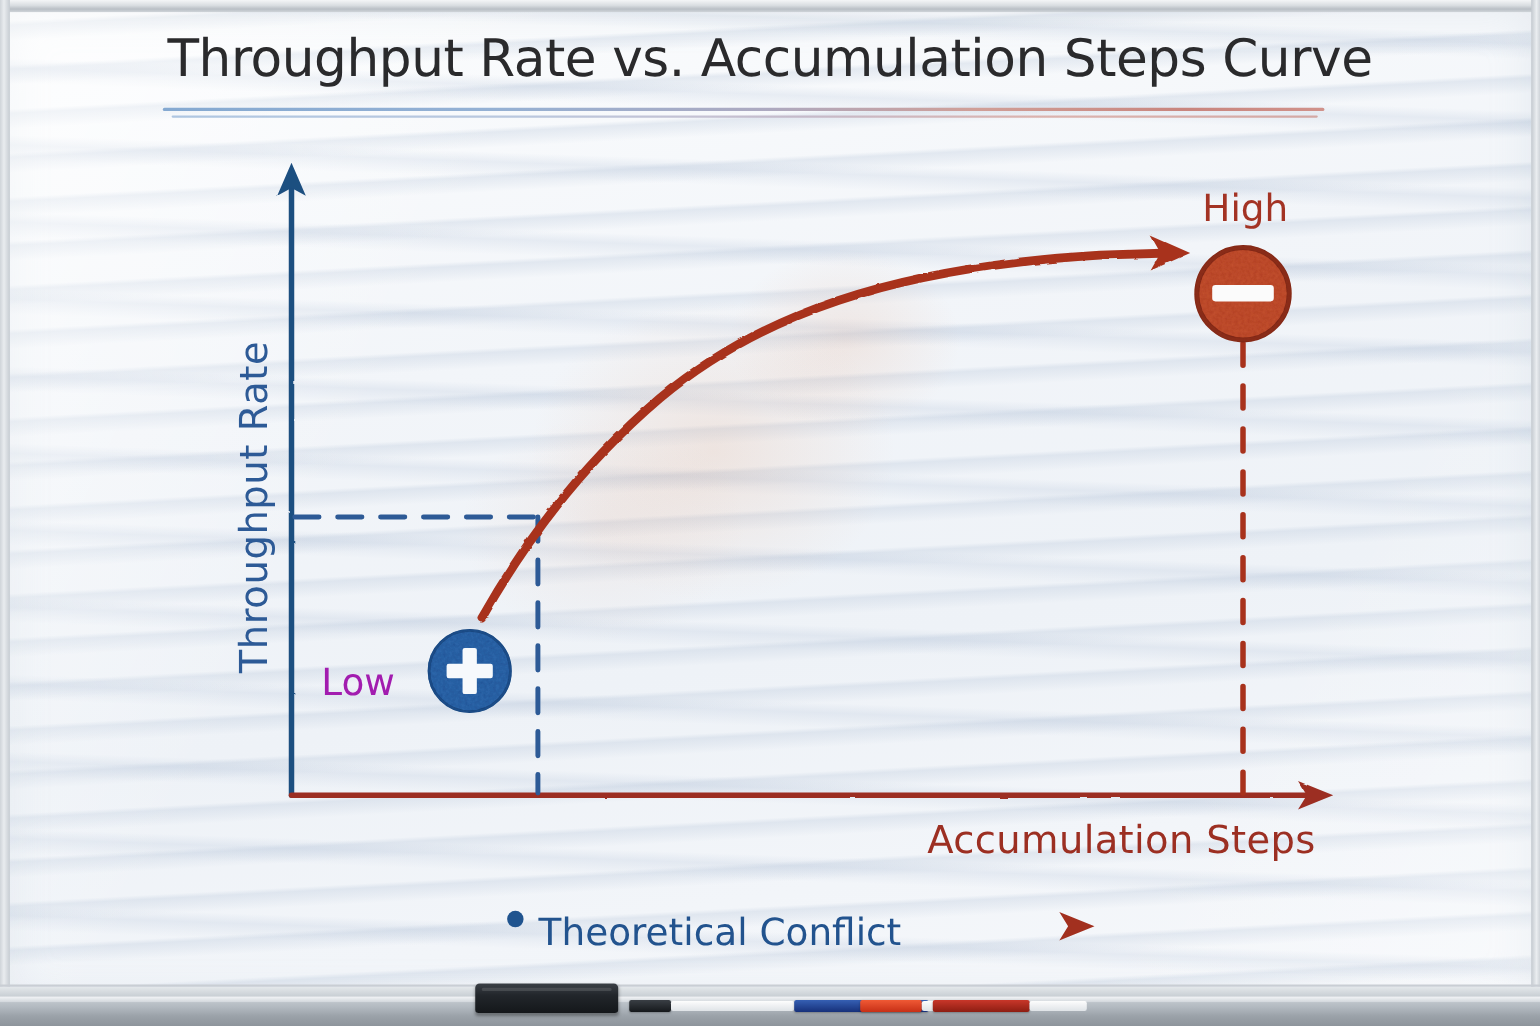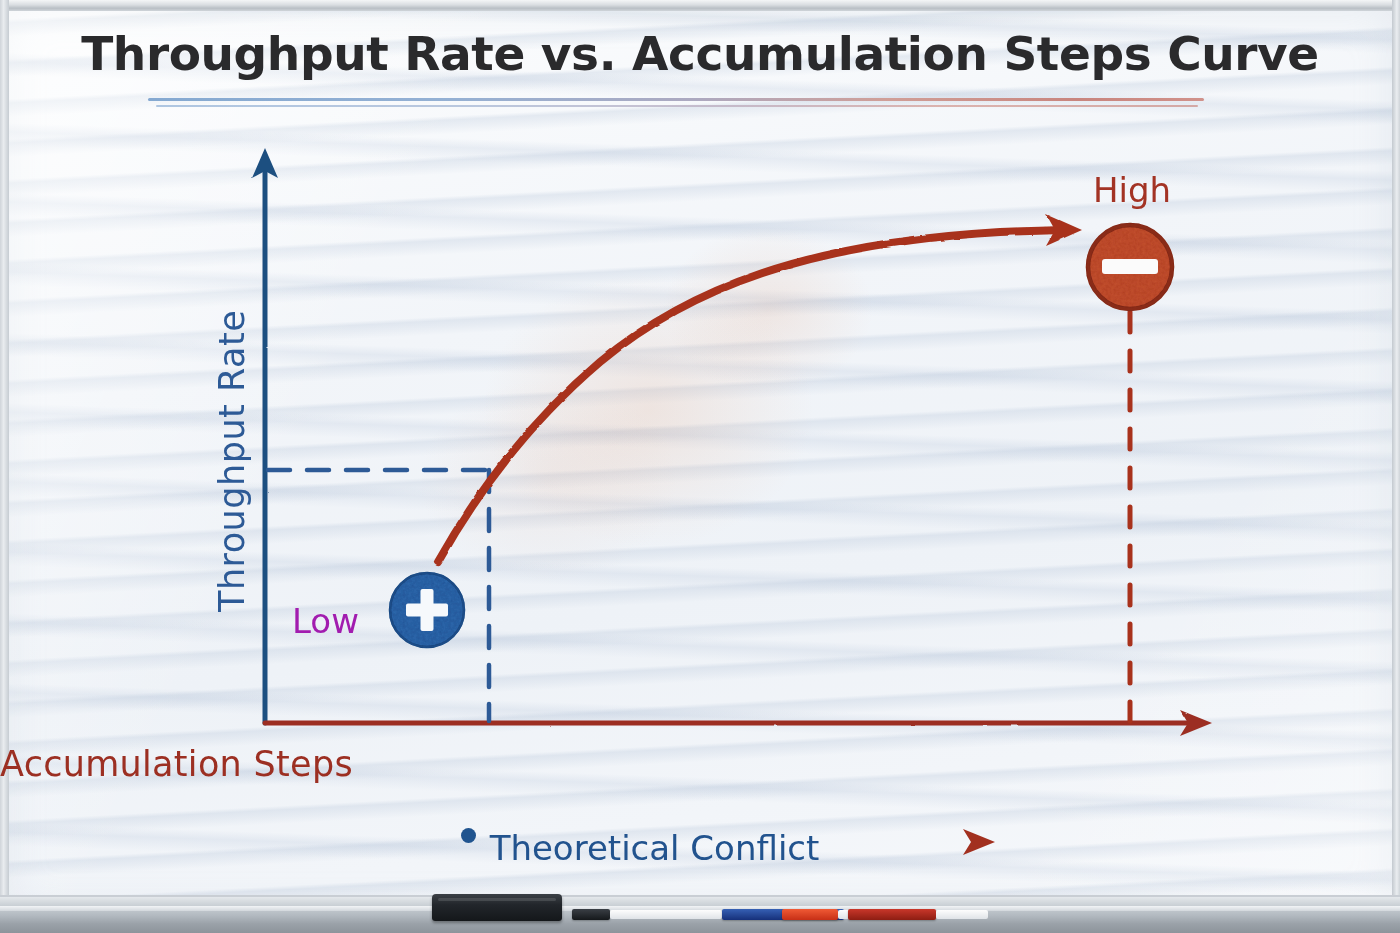--- a/index.html
+++ b/index.html
@@ -104,42 +104,42 @@
 
   
   svg.chart { position: absolute; left: 0; top: 0; width: 1400px; height: 933px; }
 
   
   .txt { position: absolute; white-space: nowrap; }
 
   #title {
     left: 0; top: 26px; width: 1400px; text-align: center;
     font-family: "DejaVu Sans", sans-serif;
-    font-size: 47px; font-weight: 700; letter-spacing: -0.4px;
+    font-size: 47px; font-weight: 400; letter-spacing: -0.4px;
     color: #2a2a2c;
   }
   .title-rule {
     position: absolute; left: 148px; top: 98px; width: 1056px; height: 3px;
     background: linear-gradient(90deg,#7fa5cf 0%,#8fadd2 28%,#a9a5bd 52%,#cf9b93 70%,#c78078 88%,#cf8d85 100%);
     border-radius: 2px; opacity: 0.95;
   }
   .title-rule.second {
     top: 105px; left: 156px; width: 1042px; height: 2px; opacity: 0.7;
     background: linear-gradient(90deg,#8fb0d6 0%,#9fb2d2 30%,#b8a6b9 55%,#d2978f 75%,#cb8b83 100%);
   }
 
   #ylabel {
     left: 0; top: 0;
     transform-origin: left top;
     transform: translate(212px, 612px) rotate(-90deg);
     font-size: 35px; color: #2d5a96; font-weight: 400;
     letter-spacing: 0.5px;
   }
   #xlabel {
-    left: 0; top: 744px; width: 1196px; text-align: left;
+    left: 0; top: 744px; width: 1196px; text-align: right;
     font-size: 35px; color: #9c2f22; letter-spacing: 0.3px;
   }
   #low-label {
     left: 292px; top: 601px;
     font-size: 34px; color: #a21caf;
   }
   #high-label {
     left: 1093px; top: 170px;
     font-size: 34px; color: #a33324; text-align: right;
   }

